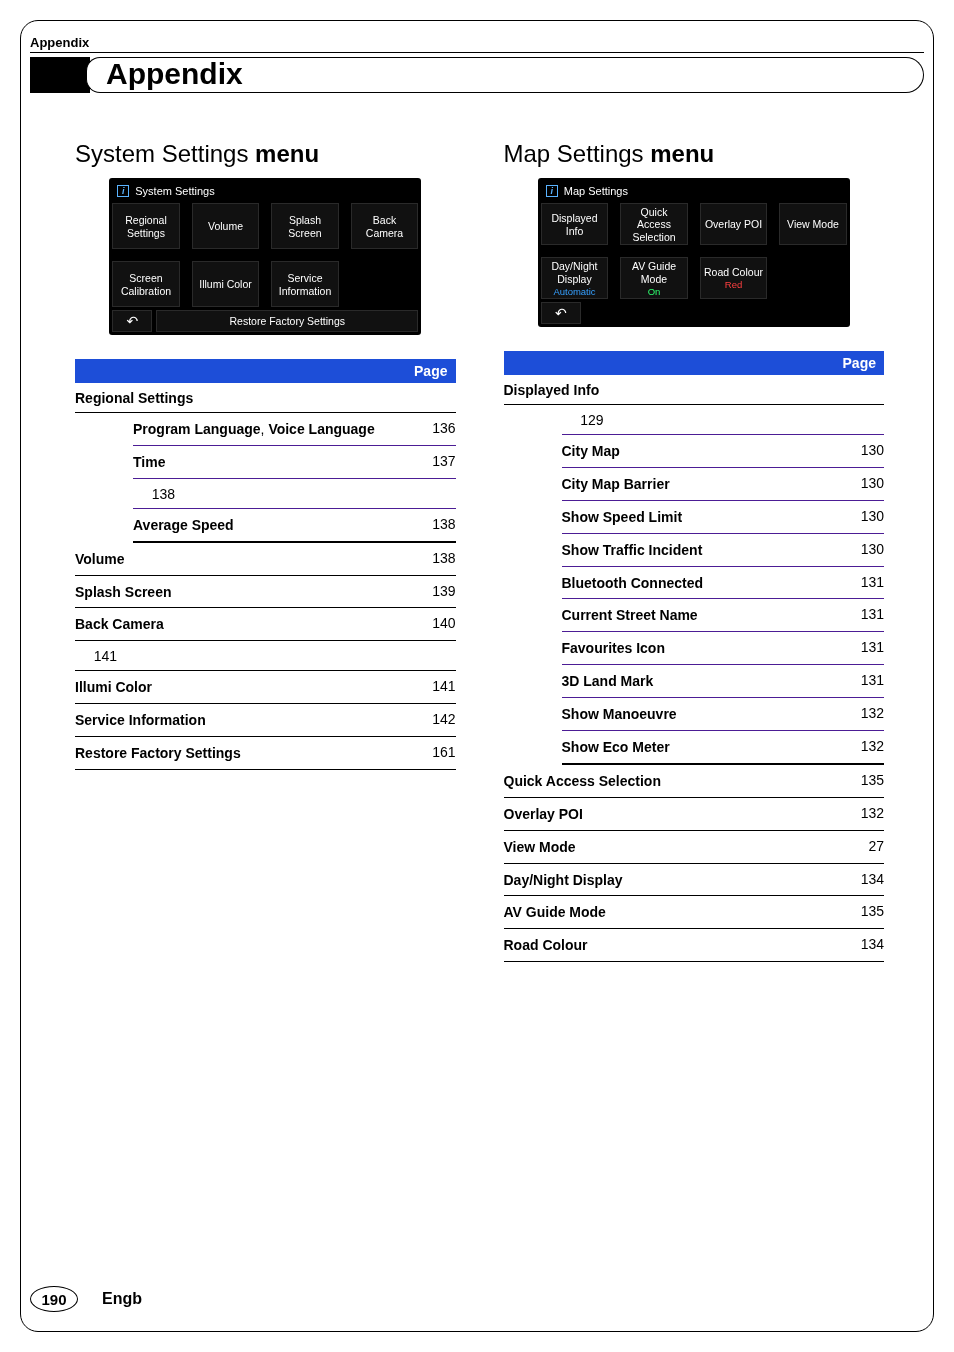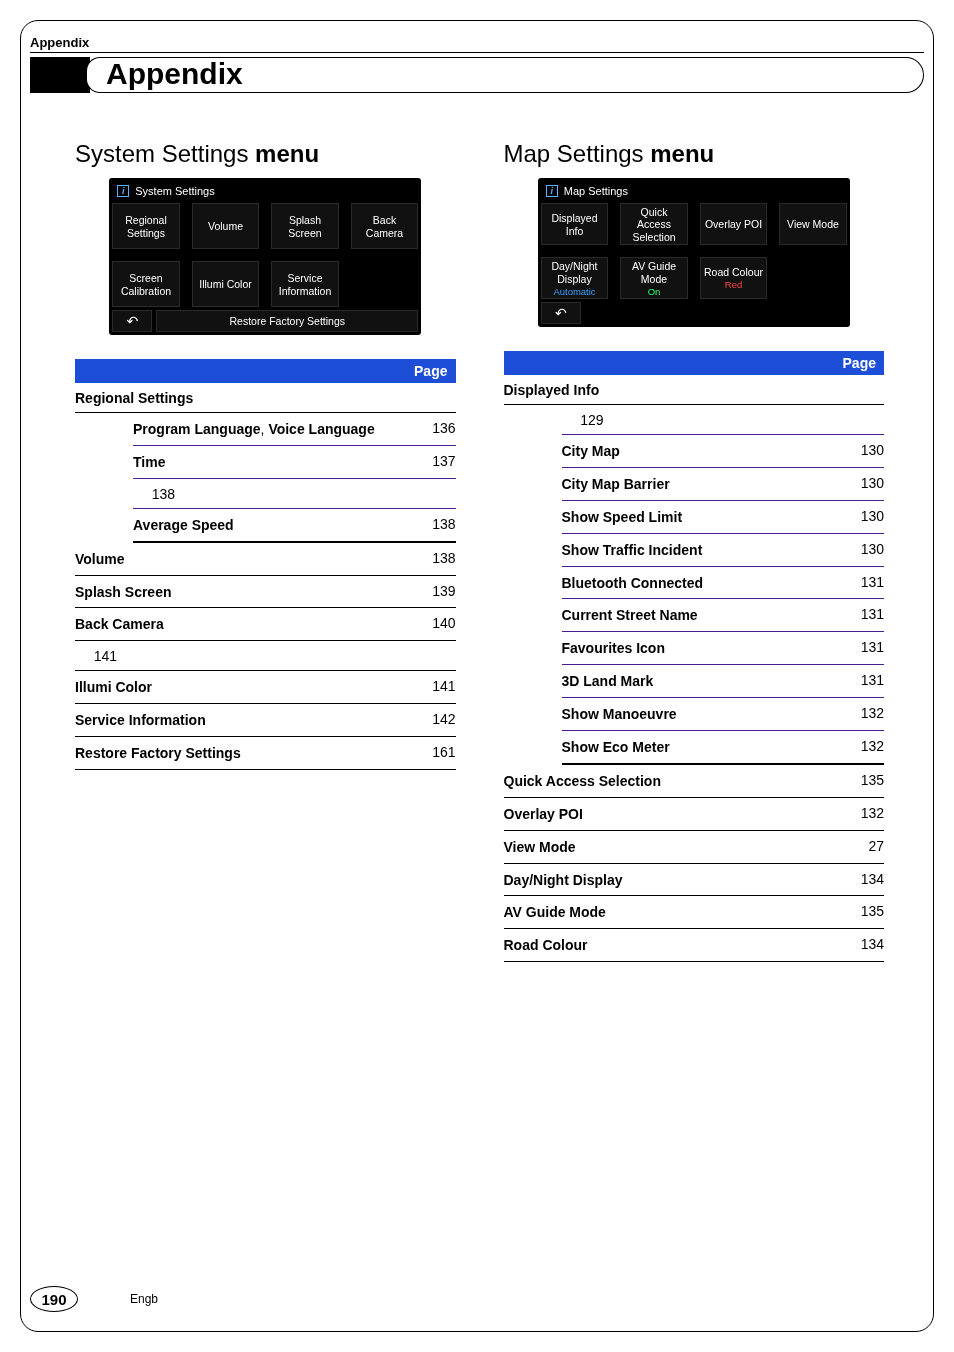--- a/index.html
+++ b/index.html
@@ -203,21 +203,21 @@
     gap: 24px;
   }
   .page-oval {
     border: 1.5px solid #000;
     border-radius: 50%;
     width: 48px; height: 26px;
     display: flex; align-items: center; justify-content: center;
     font-weight: bold;
     font-size: 15px;
   }
-  .lang-code { font-size: 12px; font-weight: normal; margin-left: 28px; }
+  .lang-code { font-size: 16px; font-weight: bold; }
 </style>
 </head>
 <body>
 
 <div class="page-border"></div>
 
 <div class="header-section">
   <div class="section-label">Appendix</div>
   <div class="title-row">
     <div class="black-tab"></div>

